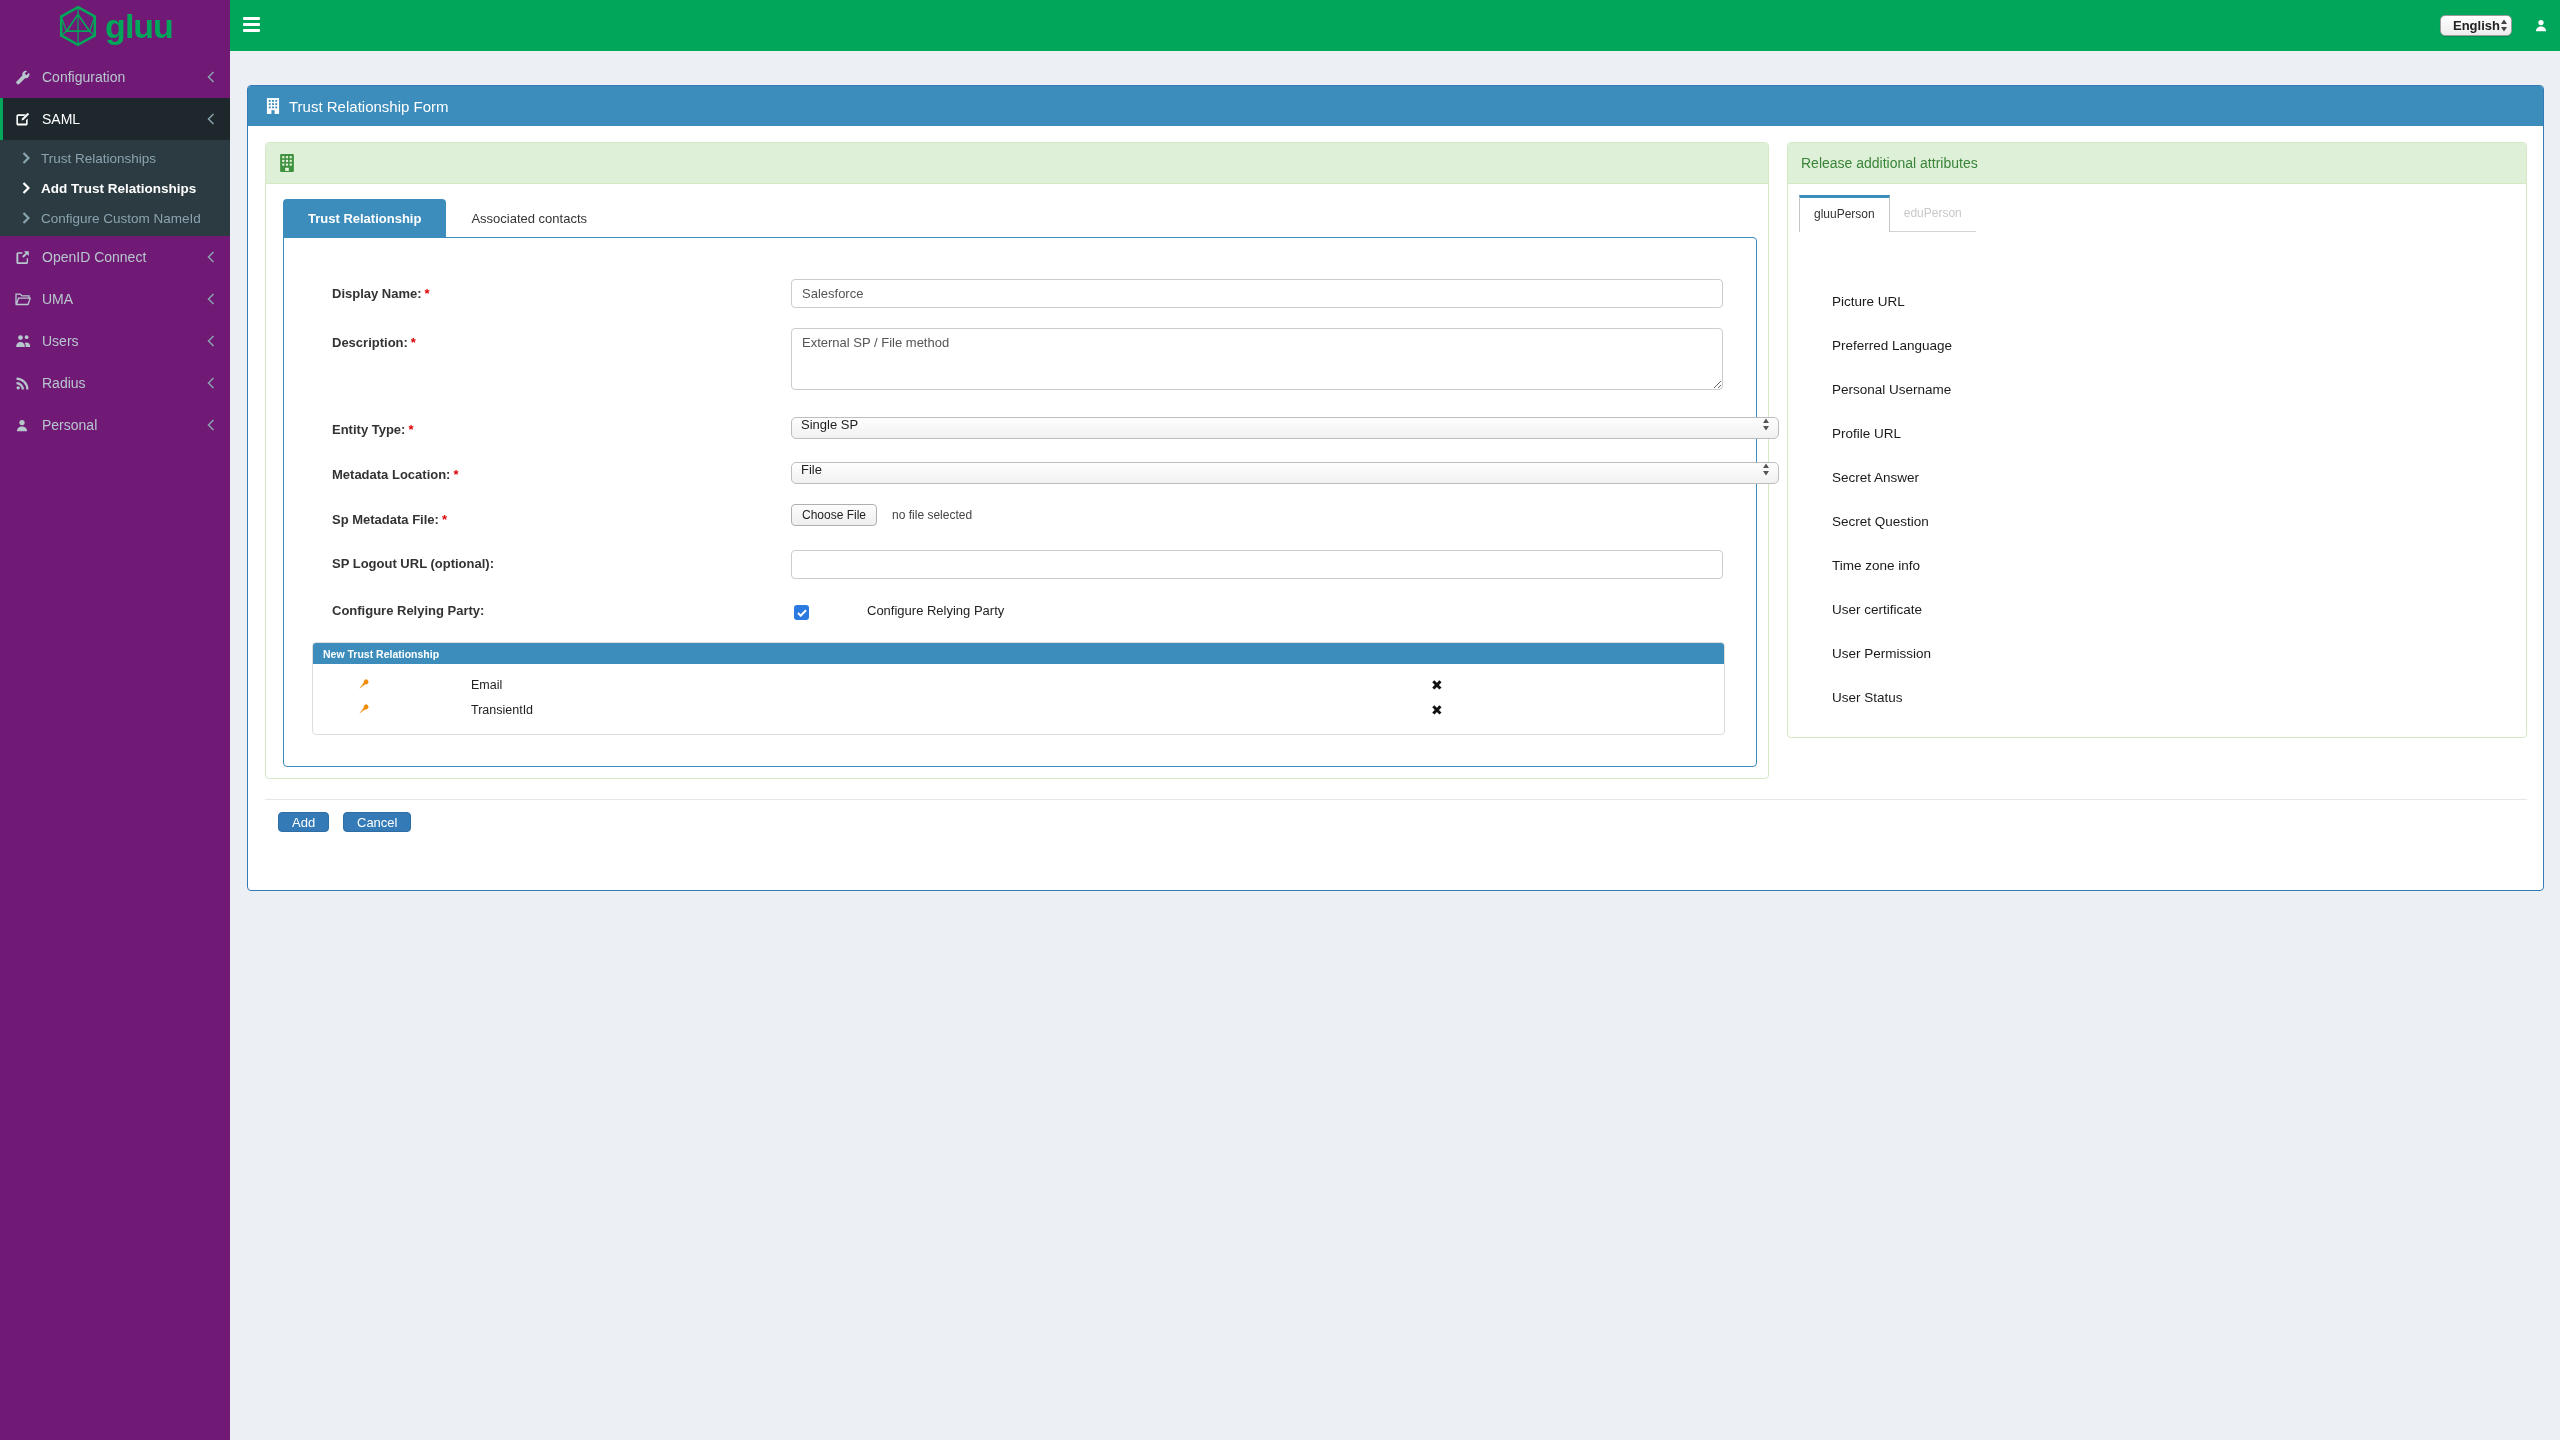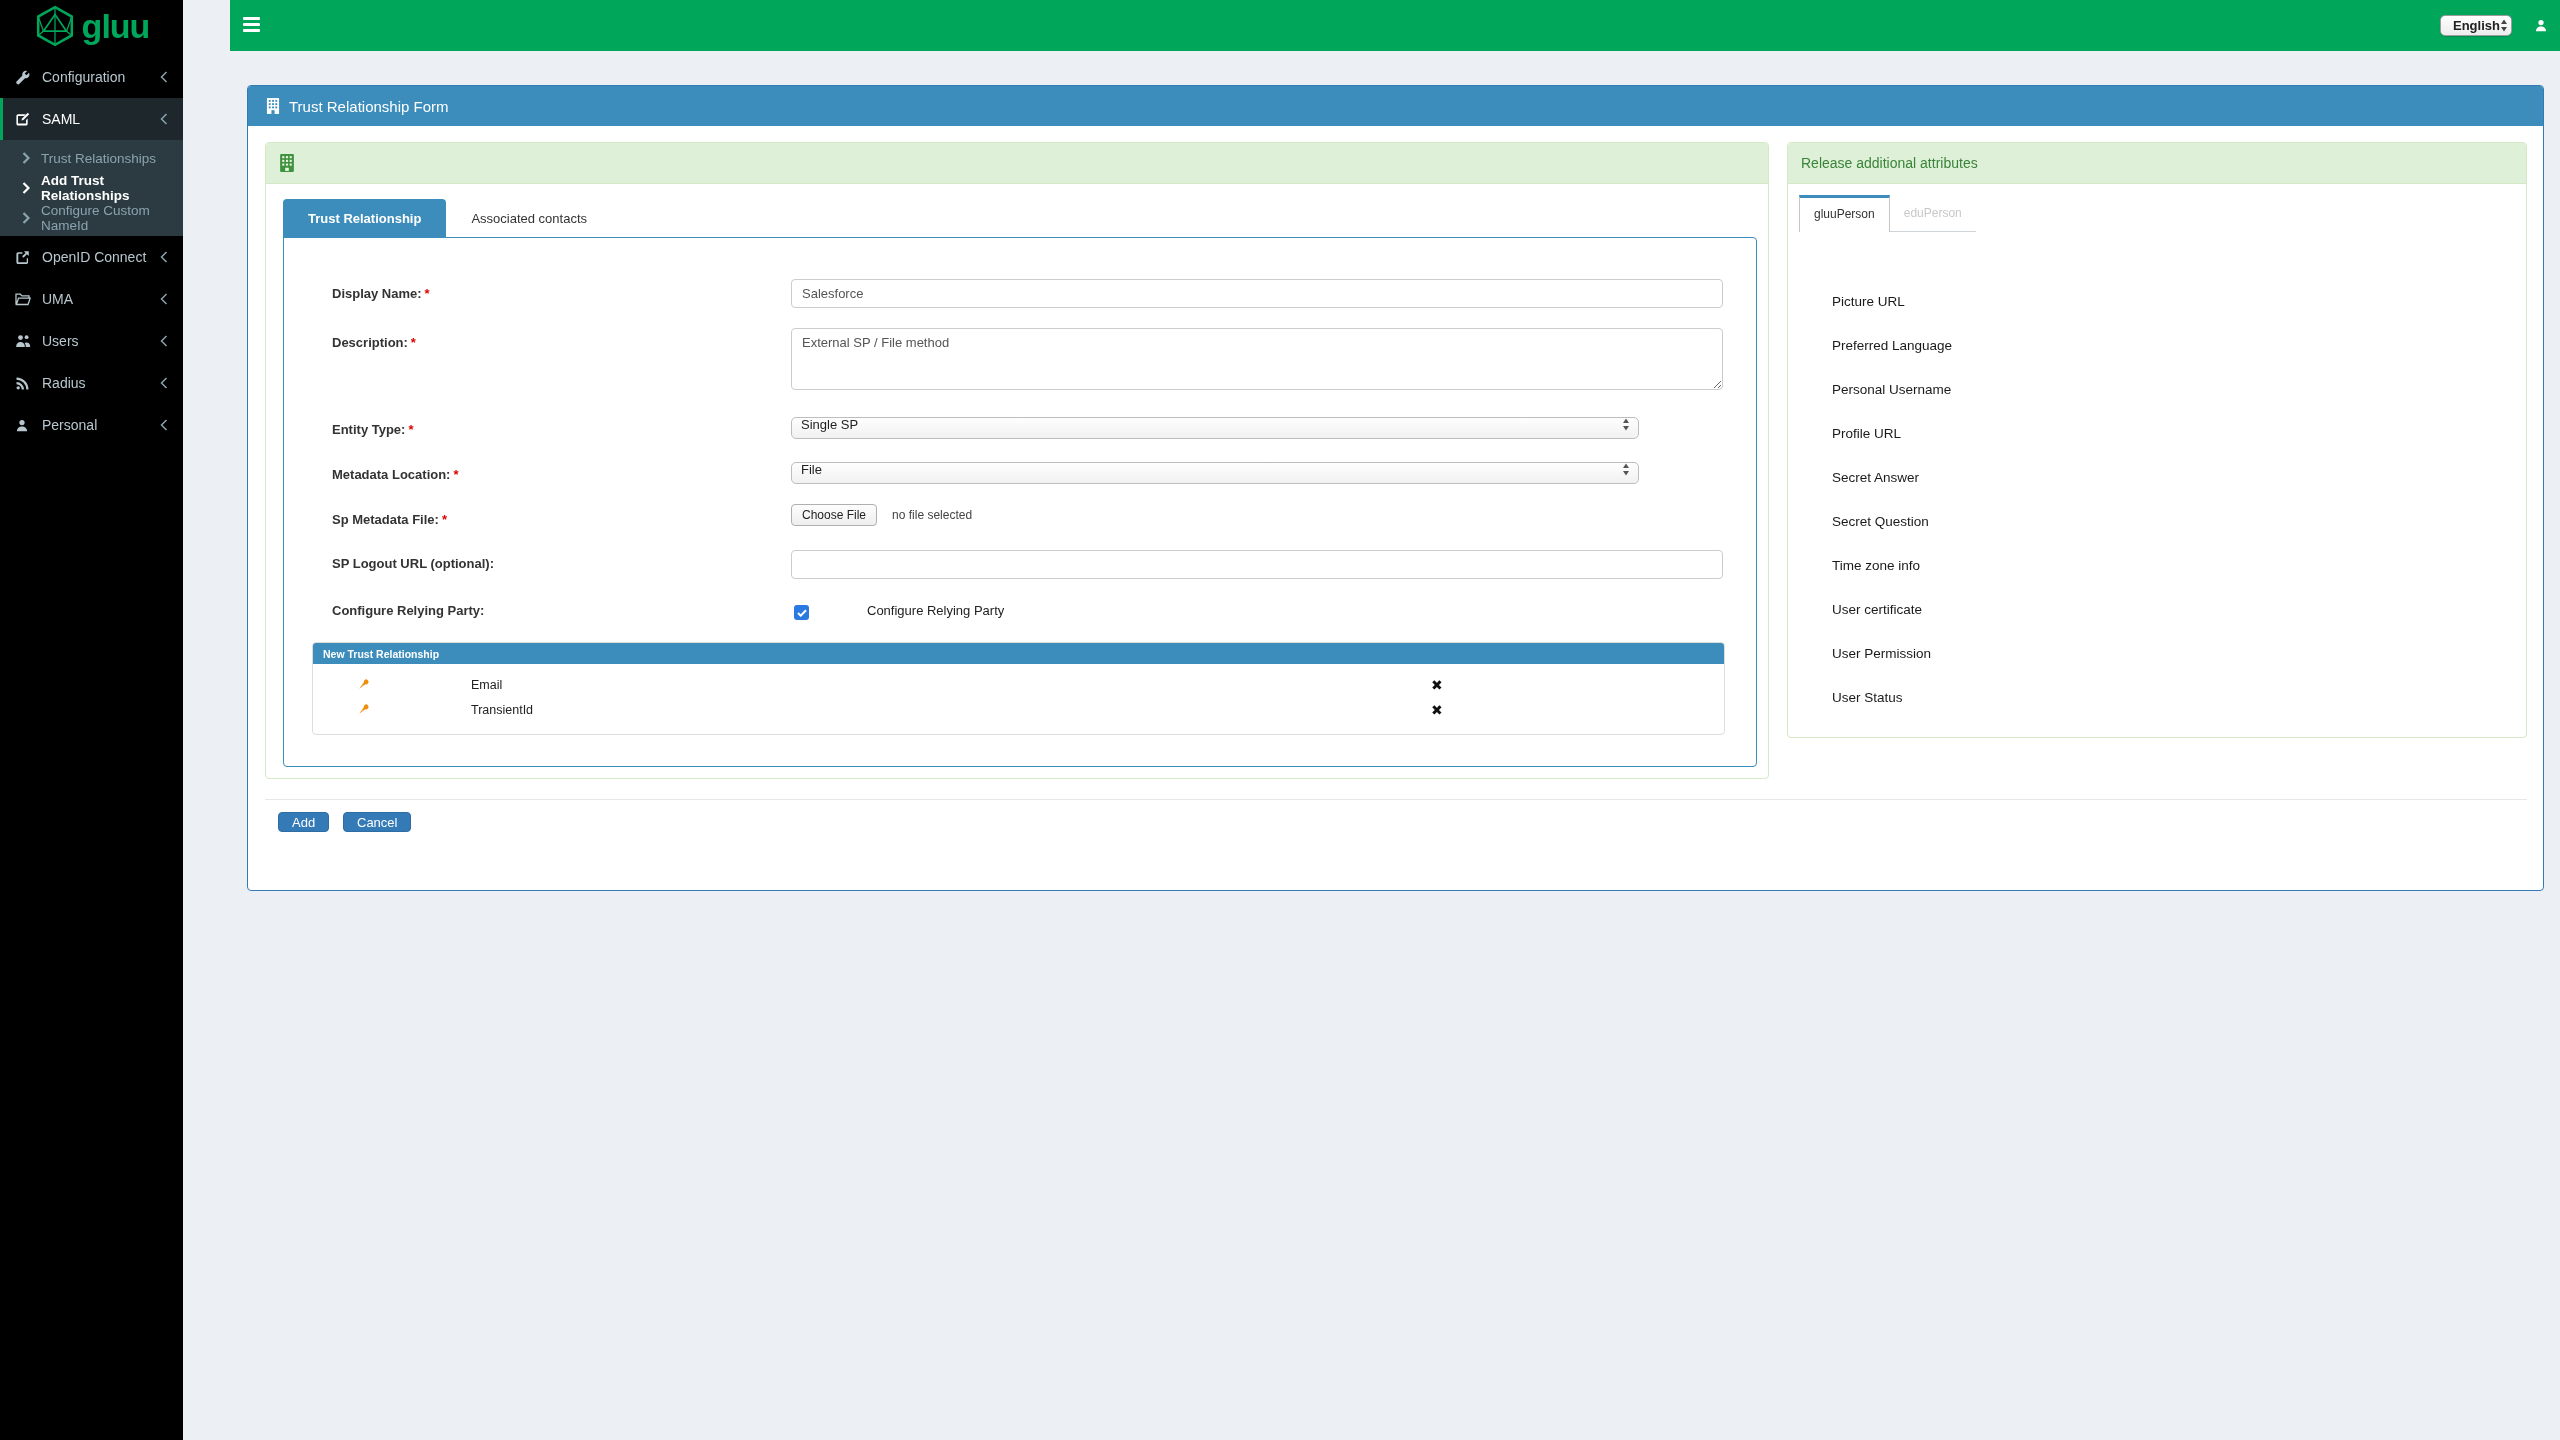--- a/index.html
+++ b/index.html
@@ -7,21 +7,21 @@
   body {
     position: relative;
     background:#ecf0f5;
     font-family:"Liberation Sans", sans-serif;
     font-size:13px;
     color:#333;
     overflow:hidden;
   }
 
   
-  .sidebar { position:absolute; left:0; top:0; width:183px; height:100%; background:#000000; z-index:5; }
+  .sidebar { position:absolute; left:0; top:0; width:230px; height:100%; background:#701a75; z-index:5; }
   .logo { height:51px; display:flex; align-items:center; justify-content:center; gap:6px; }
   .logo-text { color:#00a65a; font-size:34px; font-weight:bold; letter-spacing:-1px; line-height:1; }
   .nav { padding-top:5px; }
   .nav-item { height:42px; display:flex; align-items:center; padding:0 15px 0 12px;
               color:#b8c7ce; font-size:14px; border-left:3px solid transparent; cursor:pointer; }
   .nav-item .mi { width:27px; display:flex; align-items:center; }
   .nav-item .chev { margin-left:auto; display:flex; color:#8aa4af; }
   .nav-item.active { background:#1e282c; color:#fff; border-left-color:#00a65a; }
   .submenu { background:#2c3b41; padding:3px 0; }
   .sub-item { height:30px; display:flex; align-items:center; padding-left:22px;
@@ -63,21 +63,21 @@
   .tab-content { position:absolute; top:53px; left:17px; width:1474px; height:530px;
                  border:1px solid #3c8dbc; border-radius:0 4px 4px 4px; }
 
   
   .flabel { position:absolute; left:48px; width:440px; font-weight:bold; font-size:13px; color:#333; }
   .req { color:#d00; margin-left:3px; }
   .txt-input { position:absolute; left:507px; width:932px; height:29px; border:1px solid #ccc;
                border-radius:4px; padding:0 10px; font-size:13px; color:#555;
                font-family:"Liberation Sans",sans-serif; outline:none; }
   textarea.txt-input { height:62px; padding-top:6px; resize:both; }
-  .sel { position:absolute; left:507px; width:848px; height:22px; border:1px solid #bdbdbd; border-radius:5px;
+  .sel { position:absolute; left:507px; width:988px; height:22px; border:1px solid #bdbdbd; border-radius:5px;
          background:linear-gradient(#fefefe,#f1f1f1); display:flex; align-items:center;
          padding:0 8px 8px 9px; font-size:13px; color:#222; cursor:pointer; }
   .sel .stepper { margin-left:auto; display:flex; }
   .stepper svg { display:block; }
   .file-row { position:absolute; left:507px; display:flex; align-items:center; gap:15px; }
   .file-btn { border:1px solid #b0b0b0; border-radius:4px; background:linear-gradient(#fdfdfd,#eee);
               padding:3px 10px; font-size:12px; color:#222; cursor:pointer; }
   .file-status { font-size:12px; color:#444; }
   .checkbox { position:absolute; left:510px; width:15px; height:15px; background:#2a7ae2;
               border-radius:3px; display:flex; align-items:center; justify-content:center; cursor:pointer; }

